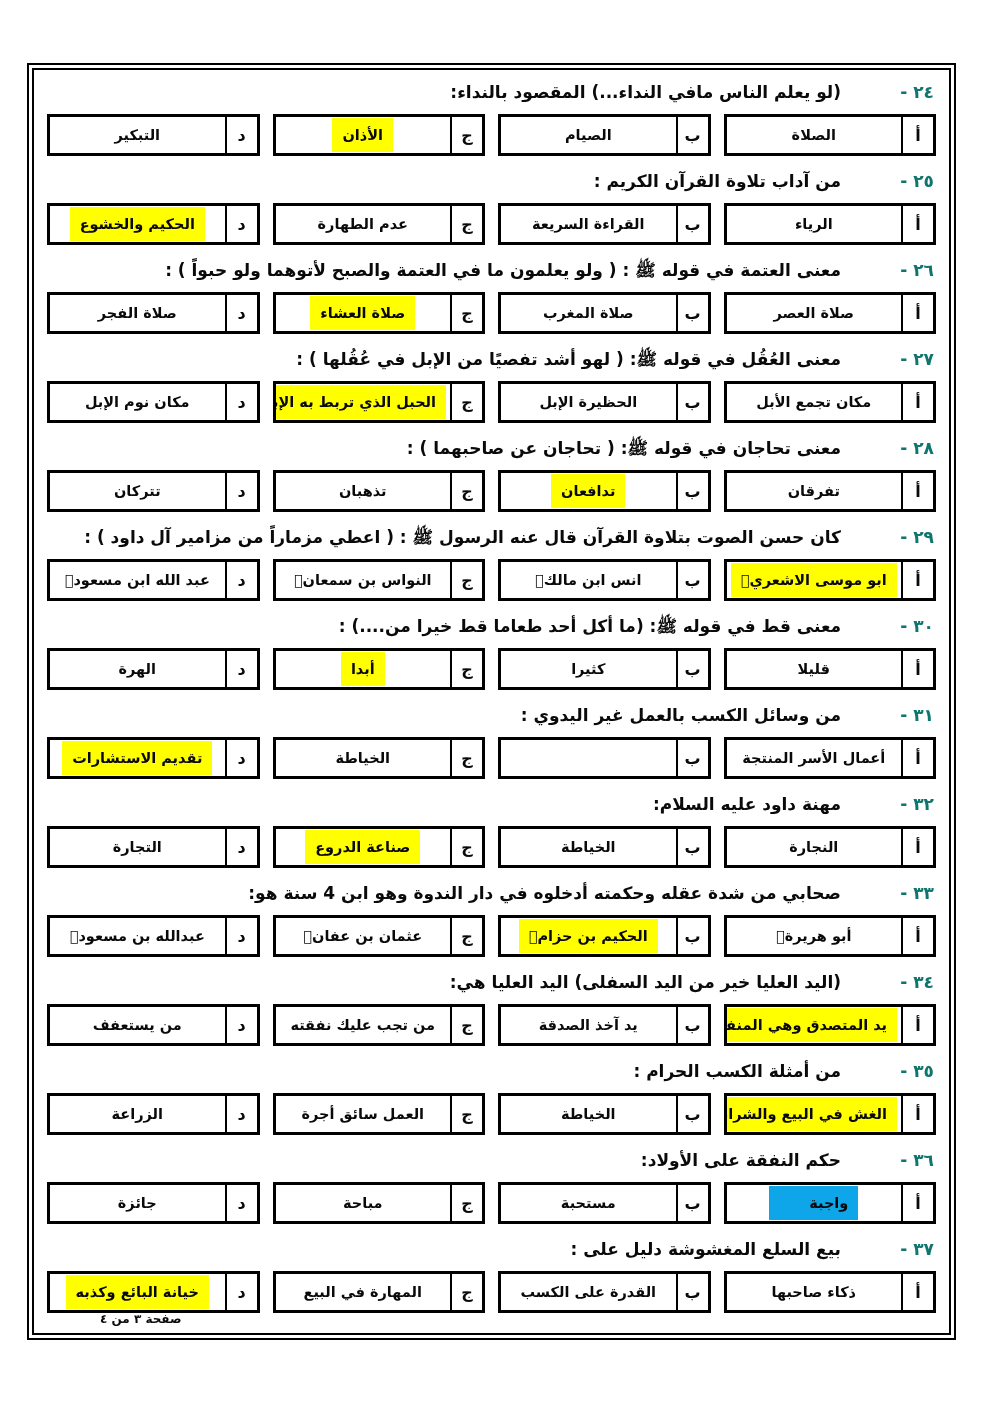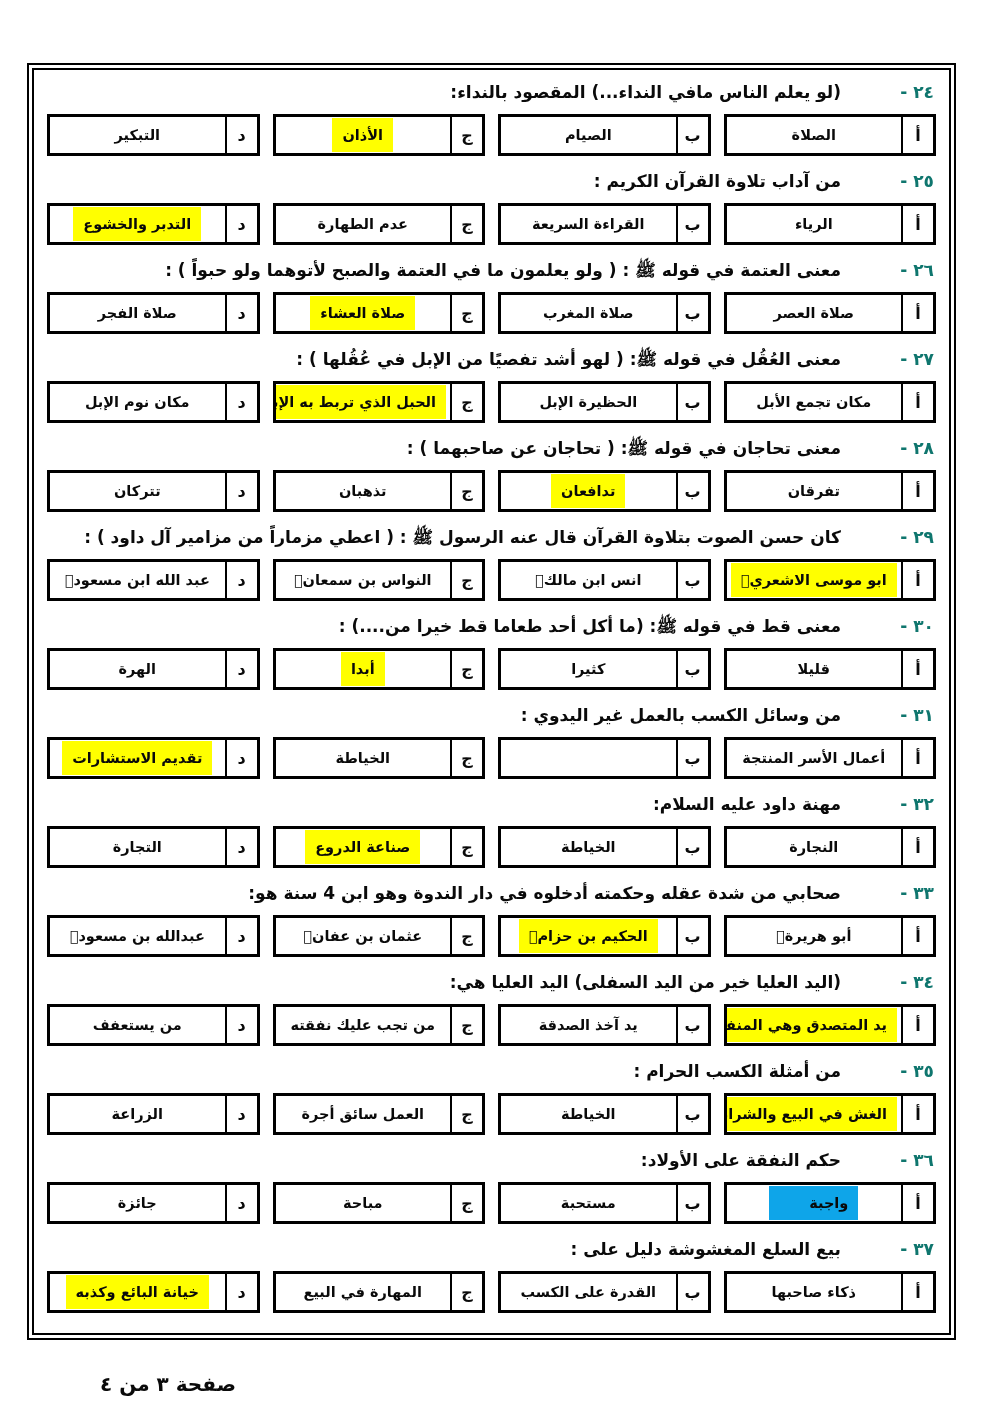--- a/index.html
+++ b/index.html
@@ -78,24 +78,24 @@
     font-size: 14.5px;
     color: #0a0a0a;
     padding: 0 4px;
     text-align: center;
     white-space: nowrap;
   }
   .ans { display: inline-block; padding: 6px 8px; }
   .hl  { display: inline-block; padding: 9px 10px; background: #FFFF00; }
   .footer {
     position: absolute;
-    top: 1372px;
+    top: 1312px;
     left: 100px;
     font-weight: 700;
-    font-size: 20px;
+    font-size: 12px;
     color: #0a0a0a;
     direction: rtl;
   }
 </style>
 </head>
 <body>
 
 <div class="frame">
   <div>
   <section class="question">
@@ -151,21 +151,21 @@
           </div>
           <div class="opt">
             <span class="opt-letter">ج</span>
             <span class="opt-text">
               <span class="ans">عدم الطهارة</span>
             </span>
           </div>
           <div class="opt">
             <span class="opt-letter">د</span>
             <span class="opt-text">
-              <span class="hl" style="background: rgb(255, 255, 0);">التدبر والخشوع</span>
+              <span class="hl" style="background: rgb(255, 255, 0);">الحكيم والخشوع</span>
             </span>
           </div>
         </div>
   </section>
 
   <section class="question">
     <div class="q-header">
       <span class="q-num">٢٦ -</span>
       <span class="q-text">معنى العتمة في قوله ﷺ : ( ولو يعلمون ما في العتمة والصبح لأتوهما ولو حبواً ) :</span>
     </div>

